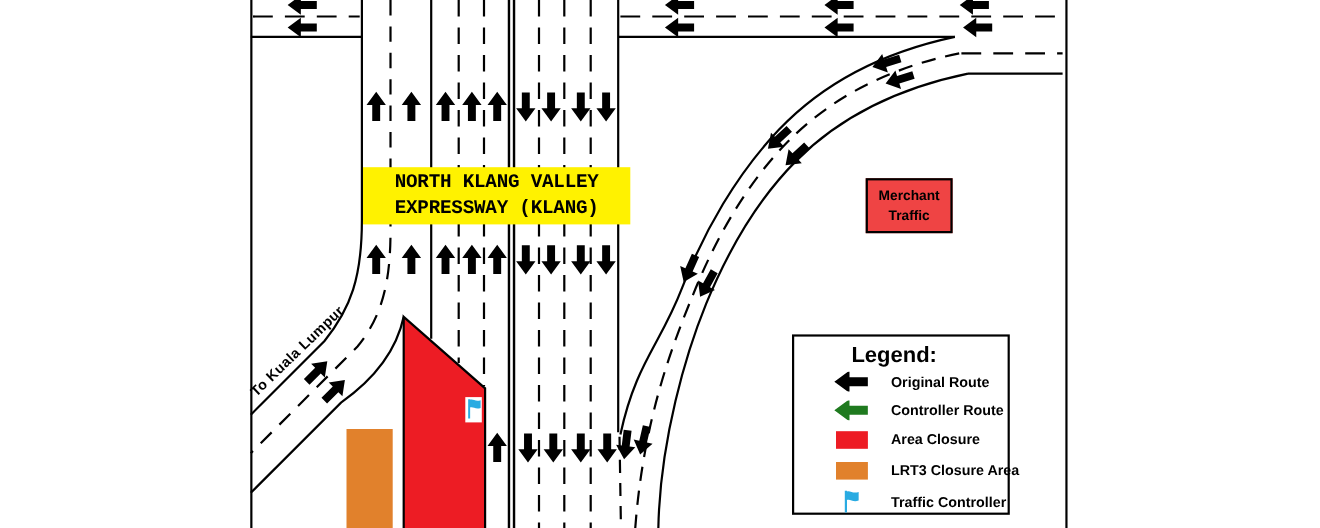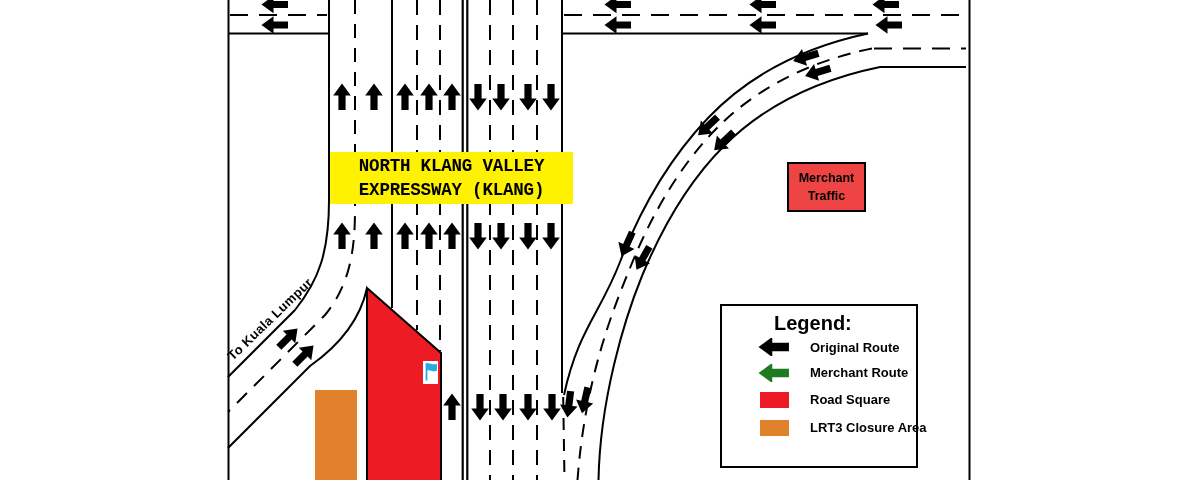--- a/index.html
+++ b/index.html
@@ -158,32 +158,40 @@
       </span>
       <span class="llabel">Original Route</span>
     </div>
 
     <div class="lrow" style="top:53.5px;">
       <span class="lswatch">
         <svg width="34" height="18" viewBox="0 0 34 18">
           <use href="#arw" transform="translate(17,9) rotate(270) scale(1.15,1.15)" fill="#1F7A1F"></use>
         </svg>
       </span>
-      <span class="llabel">Merchant Route</span>
+      <span class="llabel">Controller Route</span>
     </div>
 
     <div class="lrow" style="top:80.5px;">
       <span class="lswatch">
         <span class="lrect" style="background:#ED1C24;"></span>
       </span>
-      <span class="llabel">Road Square</span>
+      <span class="llabel">Area Closure</span>
     </div>
 
     <div class="lrow" style="top:108.5px;">
       <span class="lswatch">
         <span class="lrect" style="background:#E1812C;"></span>
       </span>
       <span class="llabel">LRT3 Closure Area</span>
     </div>
 
+    <div class="lrow" style="top:137px;">
+      <span class="lswatch">
+        <svg width="17" height="23" viewBox="0 0 17 23">
+          <use href="#flag" fill="#29ABE2"></use>
+        </svg>
+      </span>
+      <span class="llabel">Traffic Controller</span>
+    </div>
   </div>
 
 </div>
 
 </body></html>

